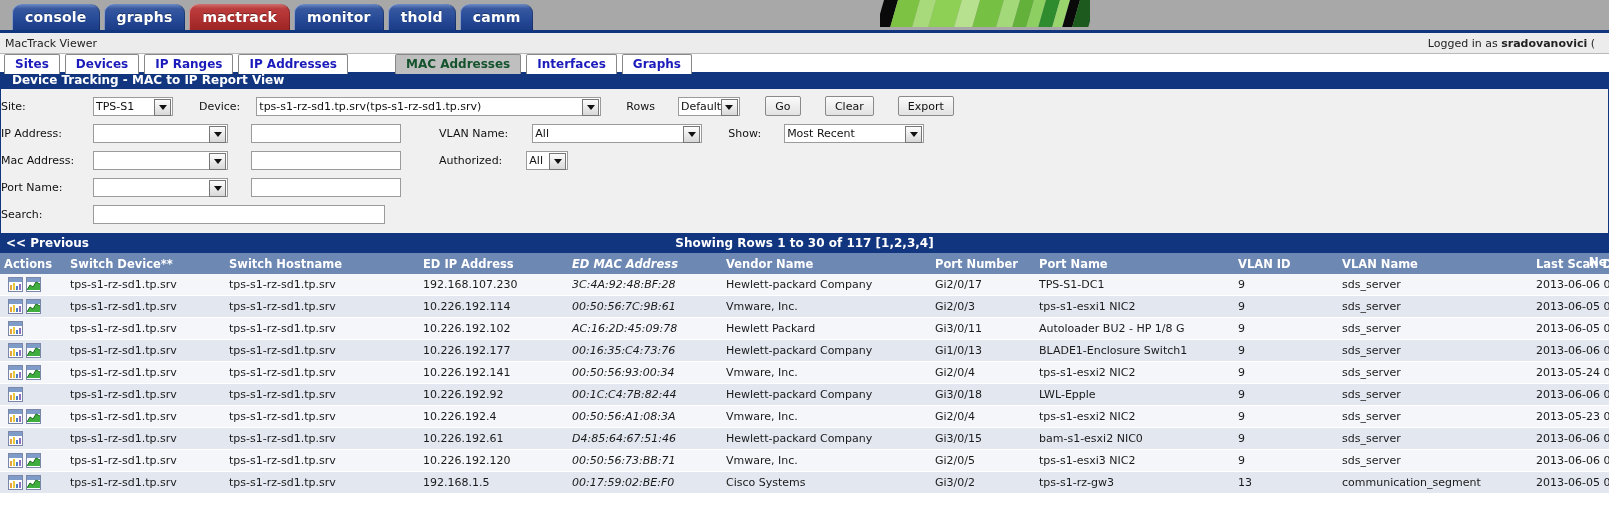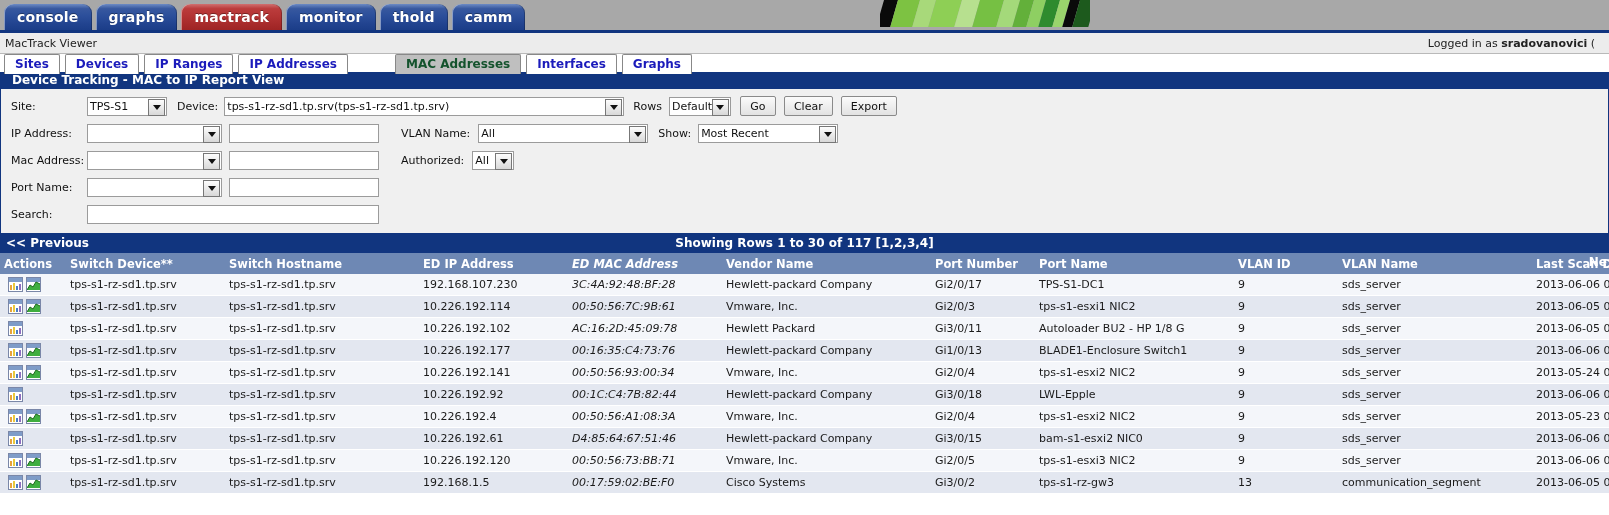--- a/index.html
+++ b/index.html
@@ -20,21 +20,21 @@
   
   .topbar {
     position: relative;
     height: 30px;
     background: #a8a8a8;
     border-bottom: 3px solid #11357f;
     overflow: hidden;
   }
   .tabs {
     position: absolute;
-    left: 4px;
+    left: 12px;
     bottom: 0;
     display: flex;
     align-items: flex-end;
     height: 30px;
   }
   .tab {
     position: relative;
     height: 26px;
     margin-right: 4px;
     padding: 0 13px;
@@ -139,21 +139,21 @@
     background: #f0f0f0;
     border: 1px solid #11357f;
     border-top: none;
     padding: 6px 0 8px 0;
   }
   .frow {
     display: flex;
     align-items: center;
     height: 22px;
     margin-bottom: 5px;
-    padding-left: 10px;
+    gap: 16px;
   }
   .flabel {
     font-size: 11px;
     color: #111;
     white-space: nowrap;
   }
   .sel-box, .txt-box {
     font-family: "DejaVu Sans", "Liberation Sans", sans-serif;
     font-size: 11px;
     color: #111;
@@ -336,21 +336,21 @@
 
   <div class="frow">
     <span class="flabel" style="width:76px;">Site:</span>
     <div class="sel-box" style="width:80px;">
       <span>TPS-S1</span>
       <span class="arrow">
           <i></i>
         </span>
     </div>
     <span class="flabel" style="margin-left:10px;">Device:</span>
-    <div class="sel-box" style="width:400px;margin-left:6px;">
+    <div class="sel-box" style="width:345px;">
       <span>tps-s1-rz-sd1.tp.srv(tps-s1-rz-sd1.tp.srv)</span>
       <span class="arrow">
           <i></i>
         </span>
     </div>
     <span class="flabel" style="margin-left:9px;">Rows</span>
     <div class="sel-box" style="width:62px;margin-left:7px;">
       <span>Default</span>
       <span class="arrow">
           <i></i>

